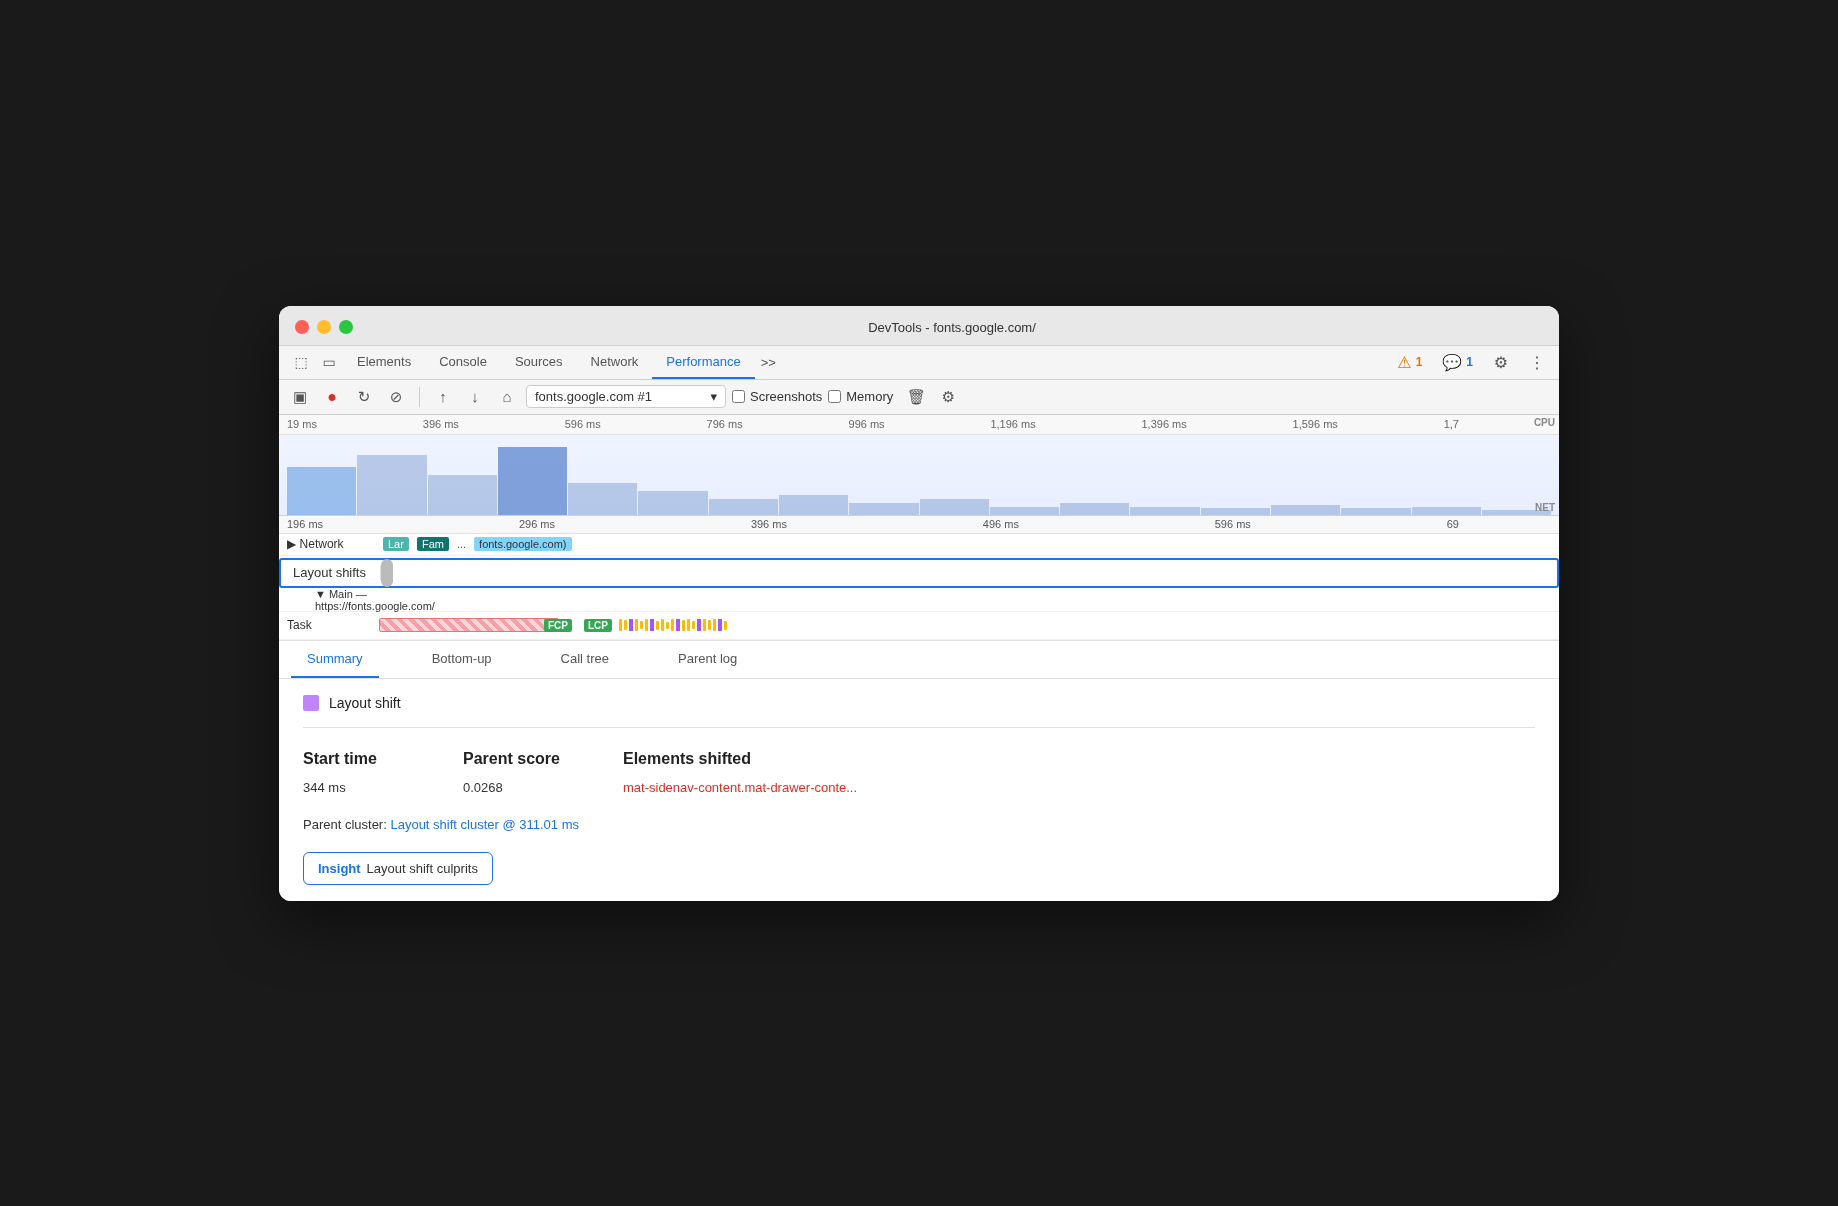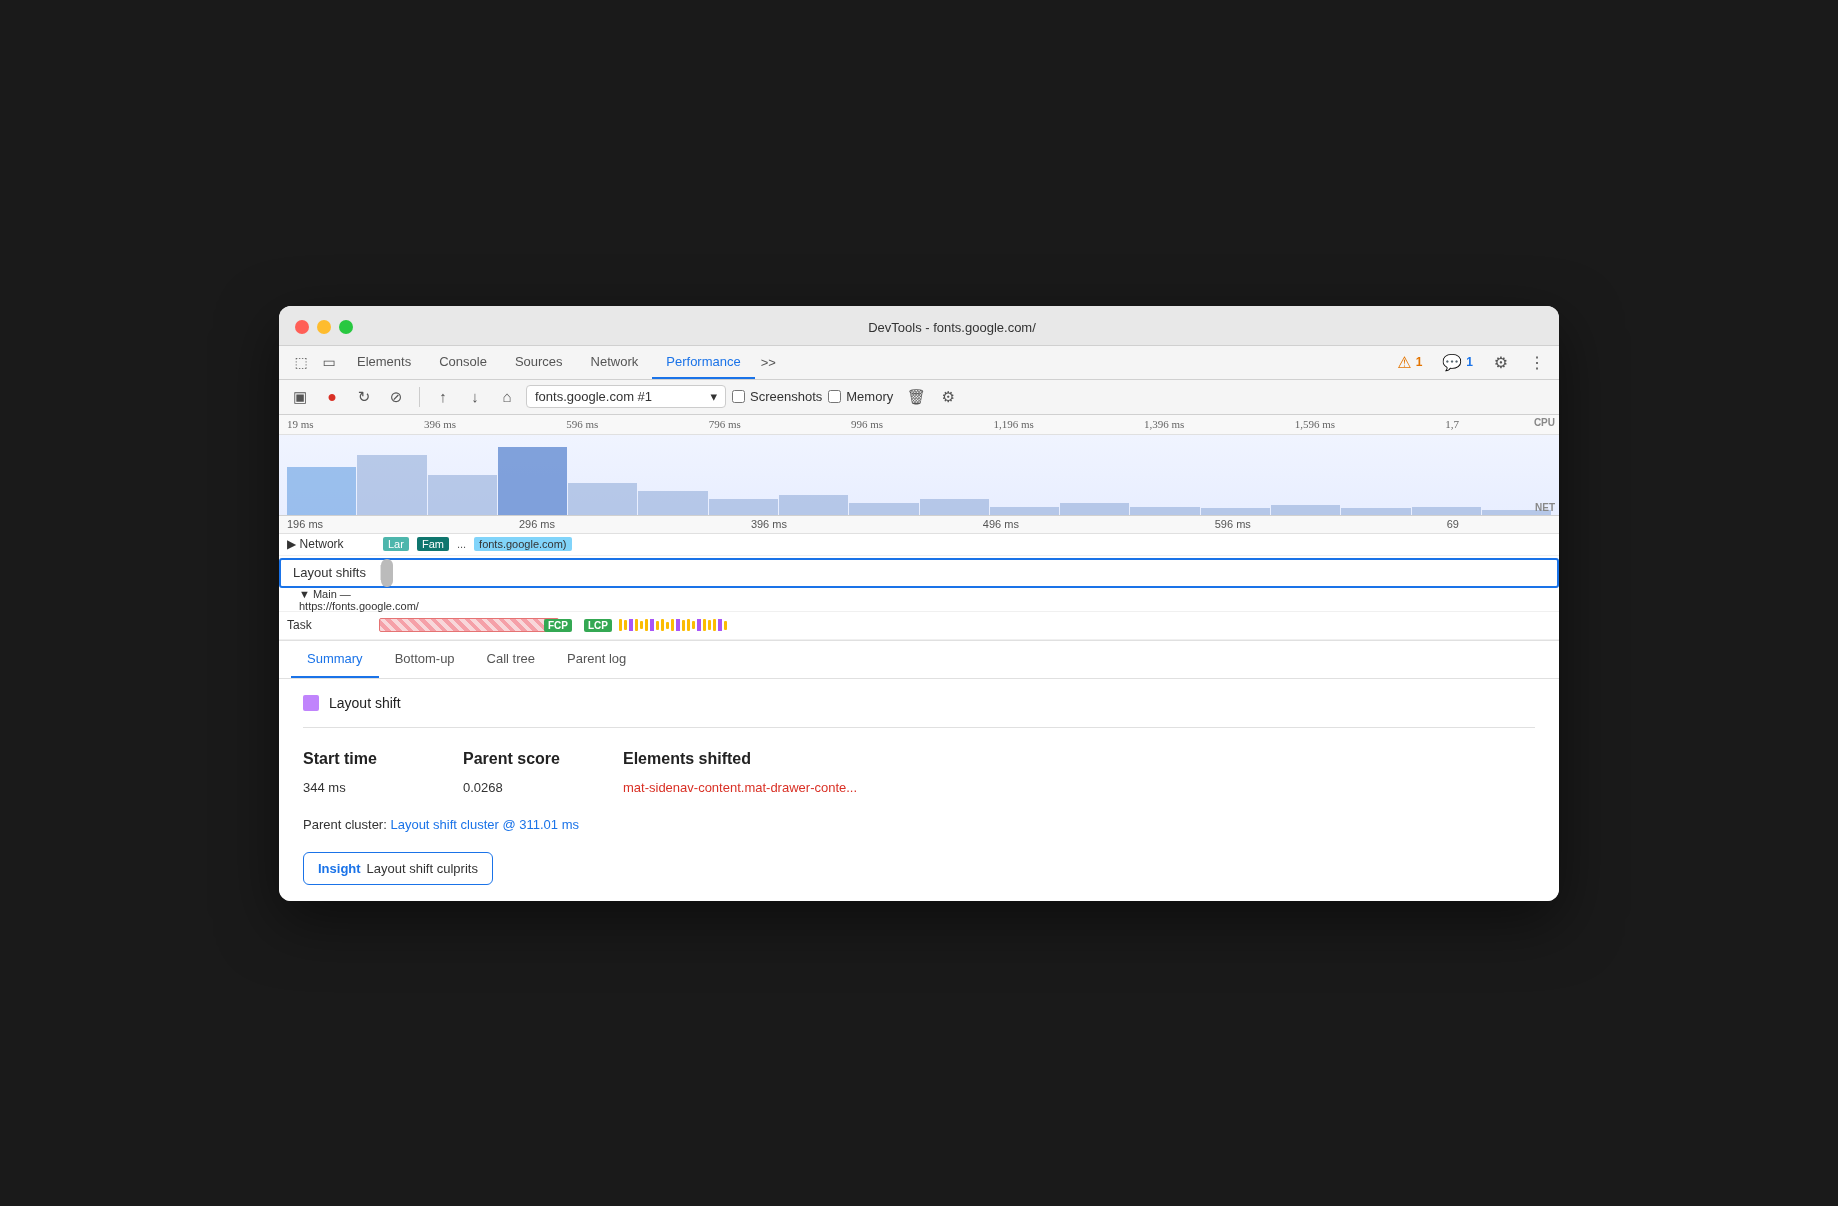--- a/index.html
+++ b/index.html
@@ -154,21 +154,20 @@
       height: 20px;
       padding: 0 100px 0 8px;
       font-size: 11px;
       color: #666;
       position: relative;
     }
     .ruler-marks {
       display: flex;
       flex: 1;
       justify-content: space-between;
-      font-family: Liberation Serif, serif;
     }
     .cpu-label {
       position: absolute;
       right: 4px;
       top: 2px;
       font-size: 10px;
       color: #888;
       font-weight: 600;
     }
     .timeline-graph {
@@ -304,20 +303,21 @@
       font-size: 12px;
       color: #333;
       border-bottom: 1px solid #f0f0f0;
     }
     .main-label {
       width: 100px;
       padding-left: 20px;
       font-size: 11px;
       color: #333;
       flex-shrink: 0;
+      margin-left: 16px;
     }
     .main-track {
       flex: 1;
       height: 18px;
       position: relative;
       display: flex;
       align-items: center;
     }
     .task-bar {
       height: 14px;
@@ -390,20 +390,21 @@
       color: #34a853;
     }
     .content-area {
       background: white;
       padding: 0;
     }
     .tabs-bar {
       display: flex;
       border-bottom: 1px solid #e0e0e0;
       padding: 0 12px;
+      gap: 37px;
     }
     .content-tab {
       padding: 10px 16px;
       font-size: 13px;
       color: #555;
       cursor: pointer;
       border-bottom: 2px solid transparent;
     }
     .content-tab.active {
       color: #1a73e8;

